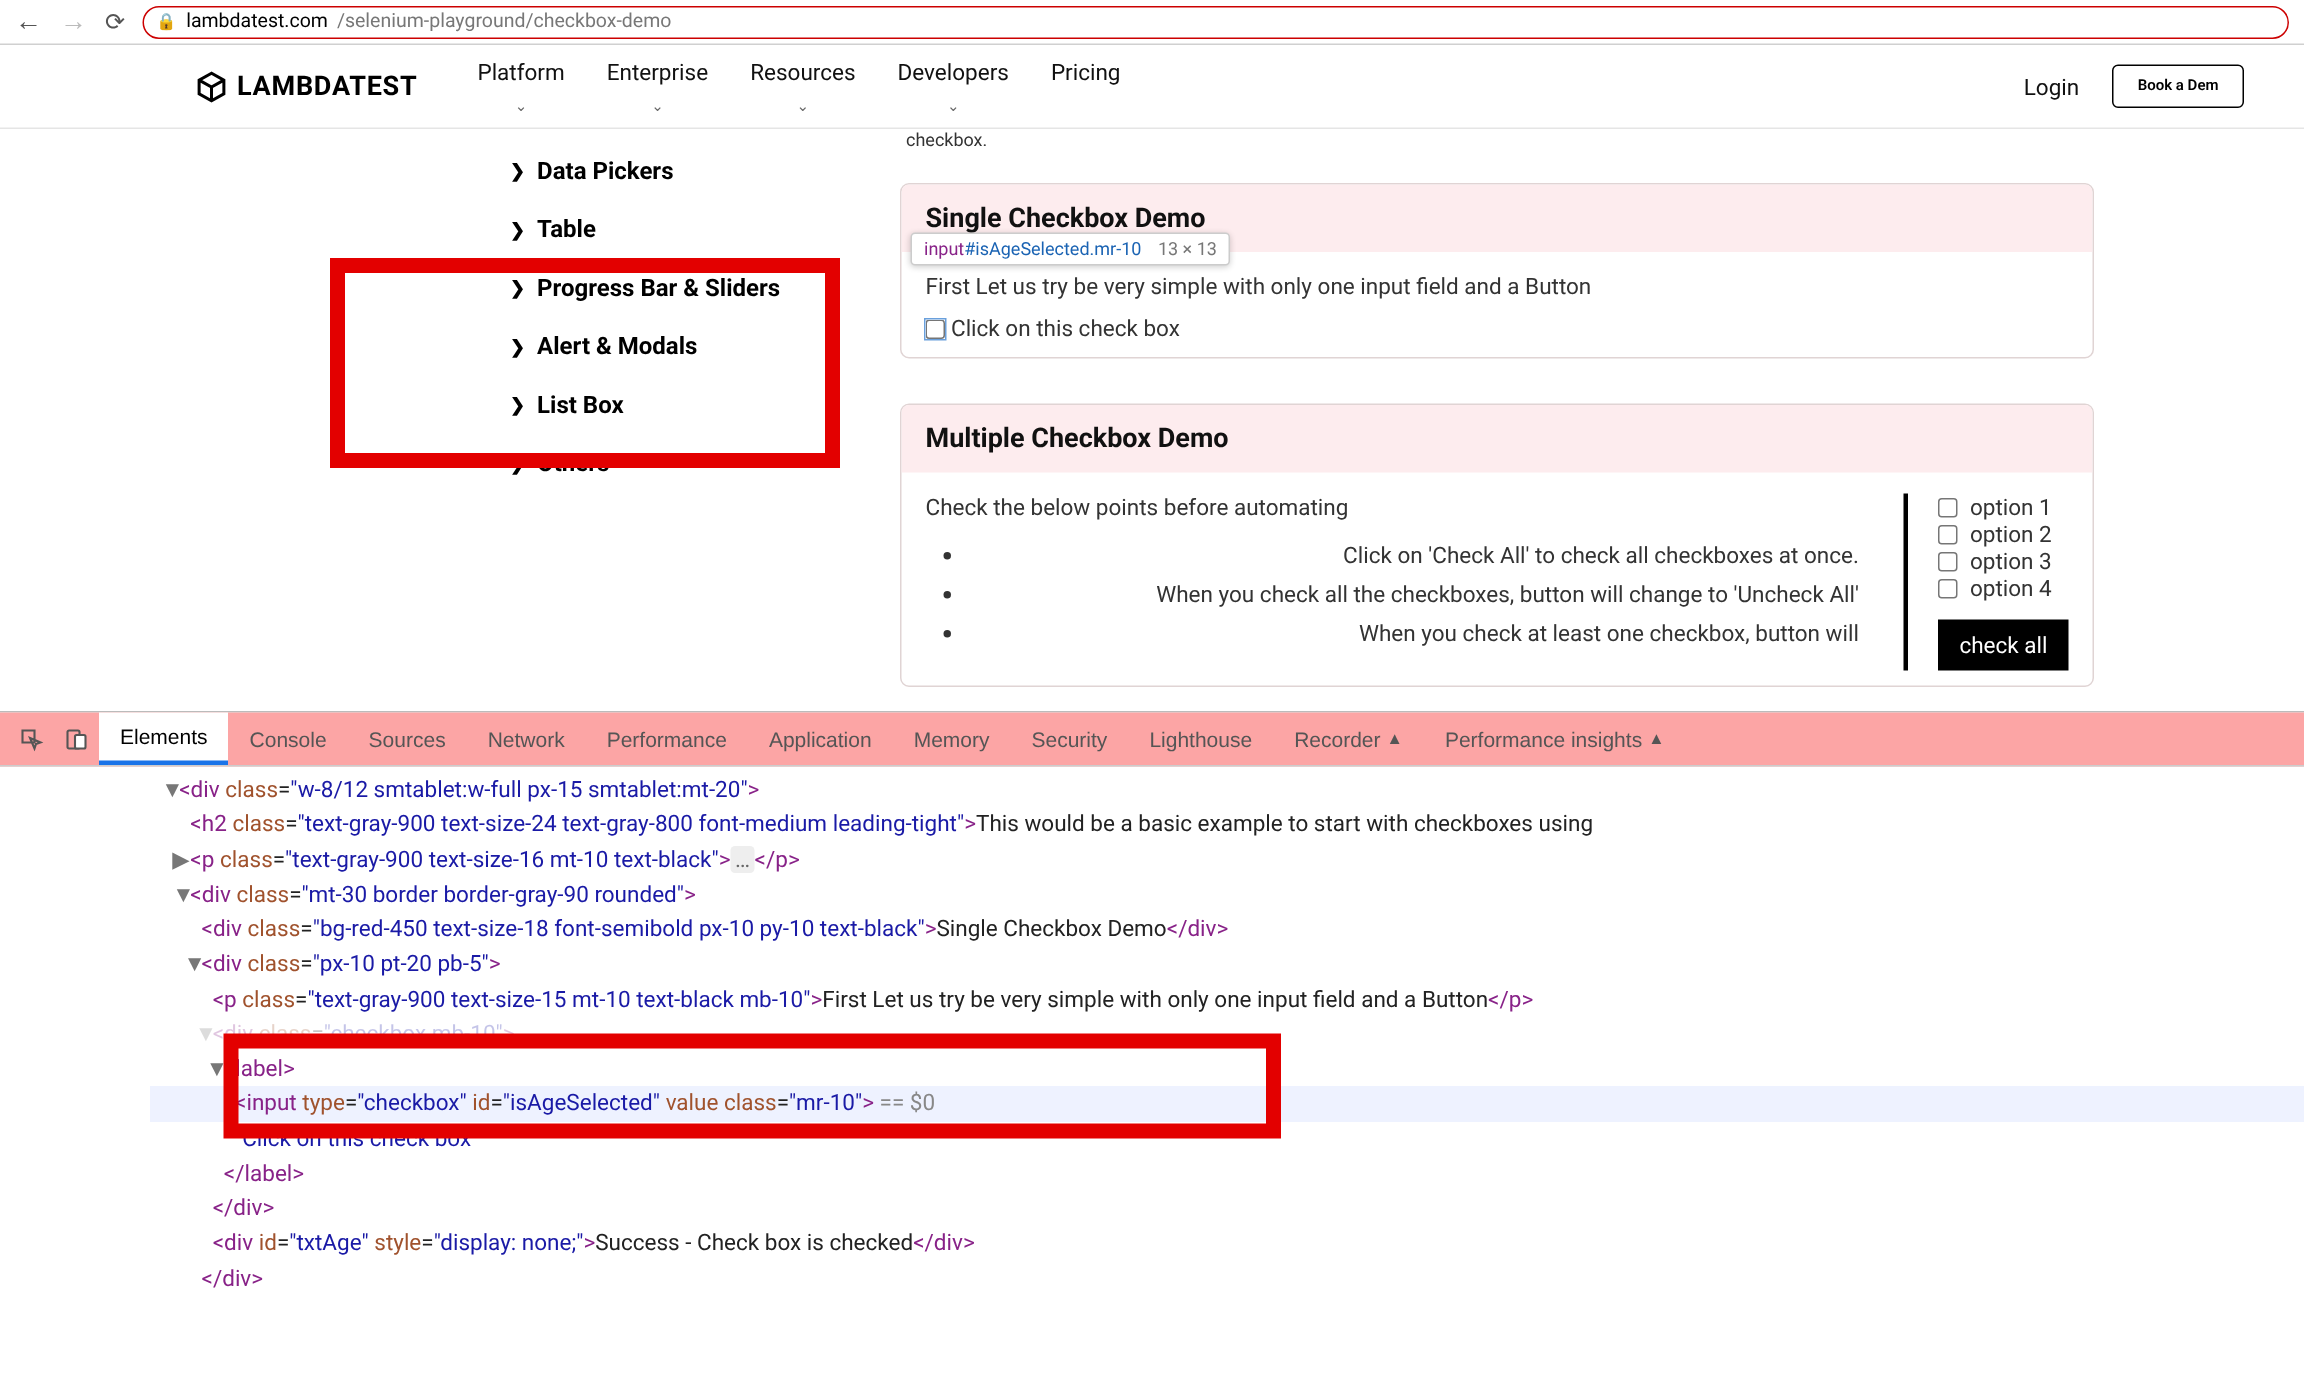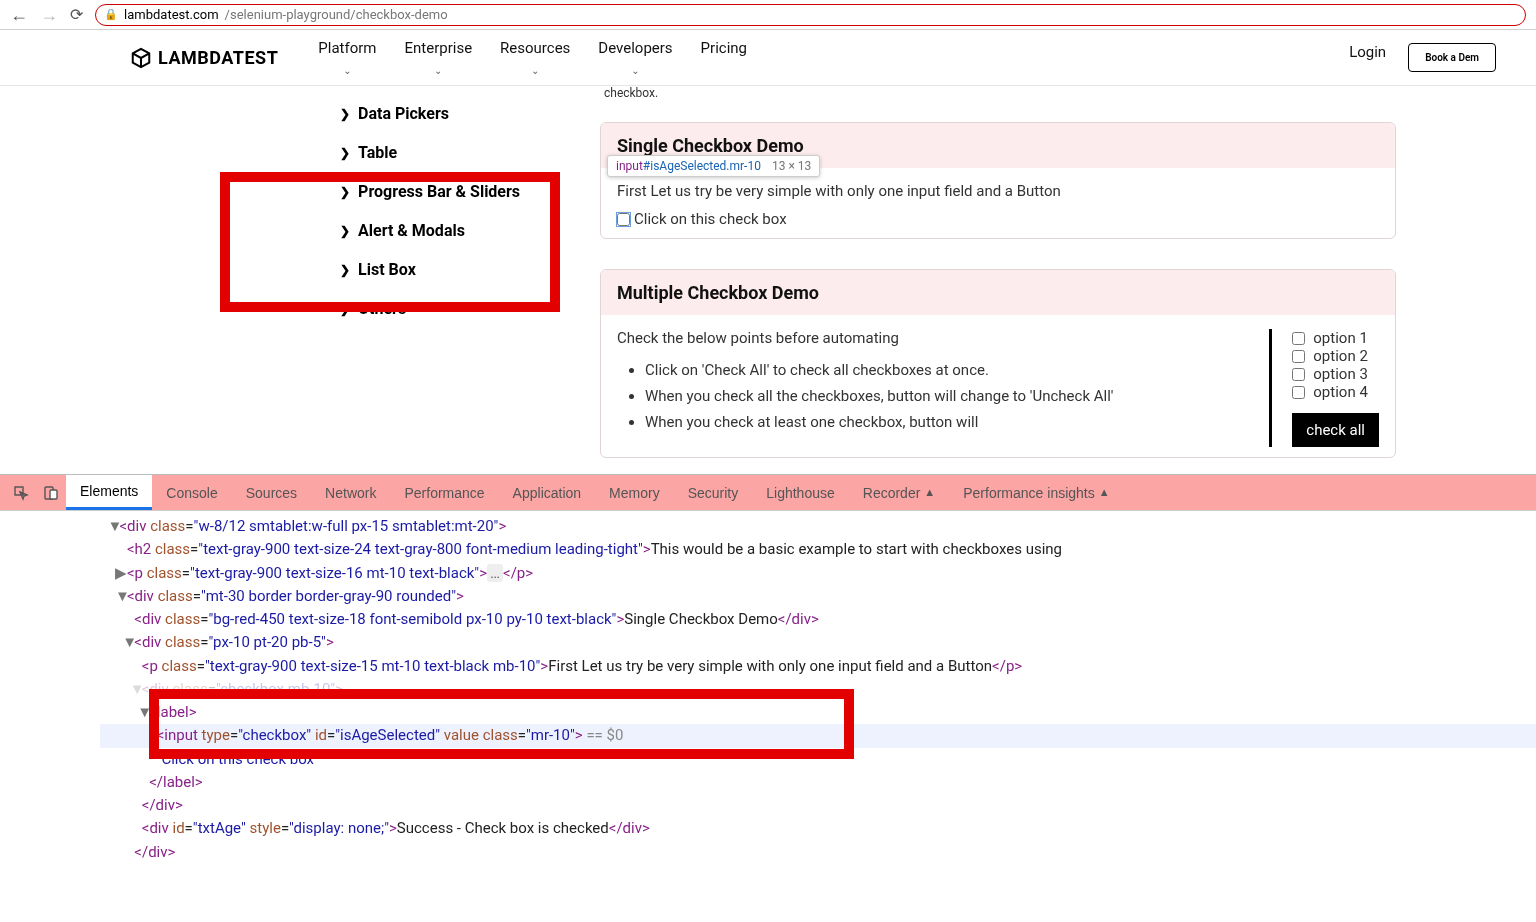--- a/index.html
+++ b/index.html
@@ -15,21 +15,21 @@
 .url-bar .addr .host { color:#000; }
 .url-bar .addr .path { color:#777; }
 
 
 .topnav { height:56px; border-bottom:1px solid #e5e5e5; display:flex; align-items:center; padding:0 40px 0 130px; }
 .logo { display:flex; align-items:center; gap:6px; font-weight:700; letter-spacing:.5px; font-size:18px; margin-right:40px; }
 .logo svg { width:22px; height:22px; }
 .nav-links { display:flex; gap:28px; }
 .nav-item { display:flex; align-items:center; gap:8px; font-size:15px; color:#111; cursor:pointer;flex-direction:column; }
 .nav-item .chev { font-size:10px; color:#666; }
-.nav-right { margin-left:auto; display:flex; align-items:flex-start; gap:22px; }
+.nav-right { margin-left:auto; display:flex; align-items:center; gap:22px; }
 .login { font-size:15px; color:#111; cursor:pointer; }
 .book { border:1.5px solid #000; padding:8px 16px; border-radius:4px; font-weight:600; font-size:10px; cursor:pointer; white-space:nowrap; }
 
 
 .page { flex:0 0 auto; height:388px; display:flex; padding-left:340px; position:relative; overflow:hidden; }
 .sidebar { width:260px; padding-top:8px; }
 .sidebar ul { list-style:none; }
 .sidebar .leaf { list-style:disc; margin-left:52px; padding:6px 0; font-size:15px; color:#333; cursor:pointer; }
 .sidebar .section { padding:10px 0; font-size:16px; font-weight:700; display:flex; align-items:center; gap:8px; cursor:pointer; }
 .sidebar .section .tri { font-size:12px; }
@@ -37,21 +37,21 @@
 .intro-frag { color:#333; font-size:12px; margin:0 0 22px 4px; }
 .panel { border:1px solid #e0d4d4; border-radius:6px; margin-bottom:30px; overflow:hidden; }
 .panel-head { background:#fdecee; padding:12px 16px; font-weight:700; font-size:18px; color:#111; }
 .panel-body { padding:14px 16px 10px; font-size:15px; color:#333; }
 .panel-body p { margin-bottom:10px; }
 .cb-row { display:flex; align-items:center; gap:4px; }
 .cb-row input { width:13px; height:13px; accent-color:#8aa; }
 .cb-row span { }
 .multi-body { display:flex; gap:30px; }
 .multi-left { flex:1; }
-.multi-left ul { list-style:disc; margin:10px 0 0 28px; }
+.multi-left ul { list-style:disc; margin:10px 0 0 28px;text-align:right; }
 .multi-left li { padding:4px 0; }
 .multi-right { border-left:3px solid #000; padding-left:20px; display:flex; flex-direction:column; gap:4px; }
 .multi-right label { display:flex; align-items:center; gap:8px; font-size:15px; }
 .checkall { margin-top:8px; background:#000; color:#fff; border:none; padding:8px 14px; font-size:15px; cursor:pointer; }
 
 
 .inspect-tip { position:absolute; background:#fff; border:1px solid #ccc; border-radius:3px; box-shadow:0 1px 4px rgba(0,0,0,.2); padding:3px 8px; font-size:12px; }
 .inspect-tip .sel1 { color:#882288; }
 .inspect-tip .sel2 { color:#1a63b3; }
 .inspect-tip .dims { color:#777; margin-left:8px; }

